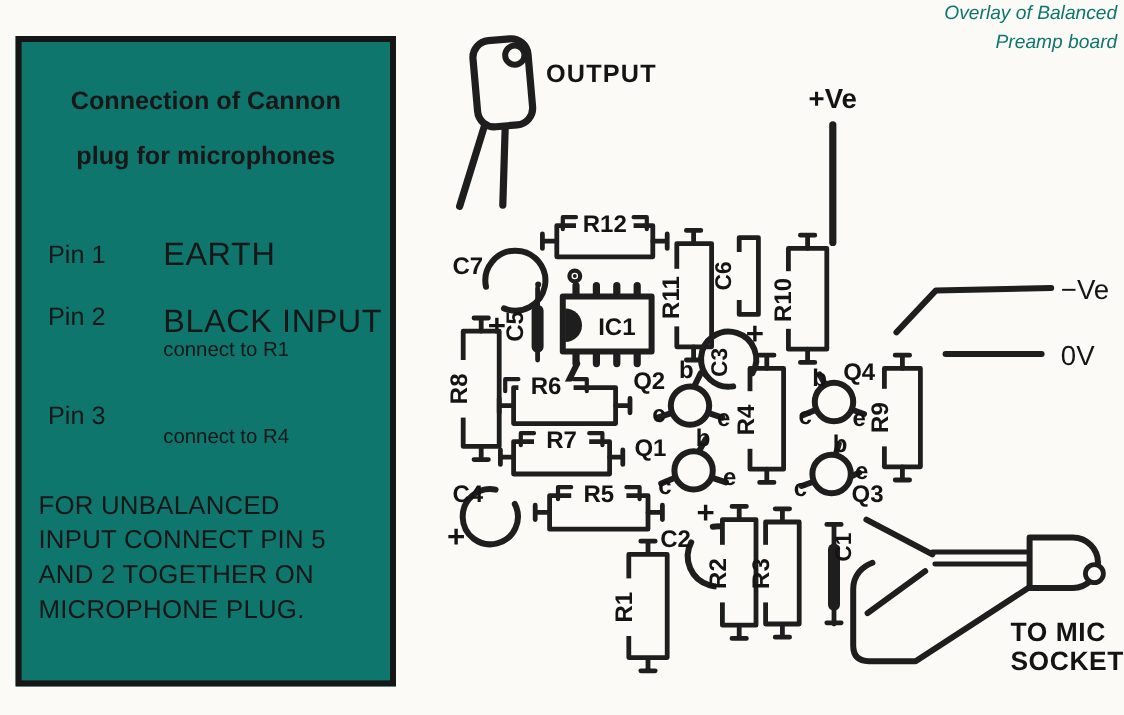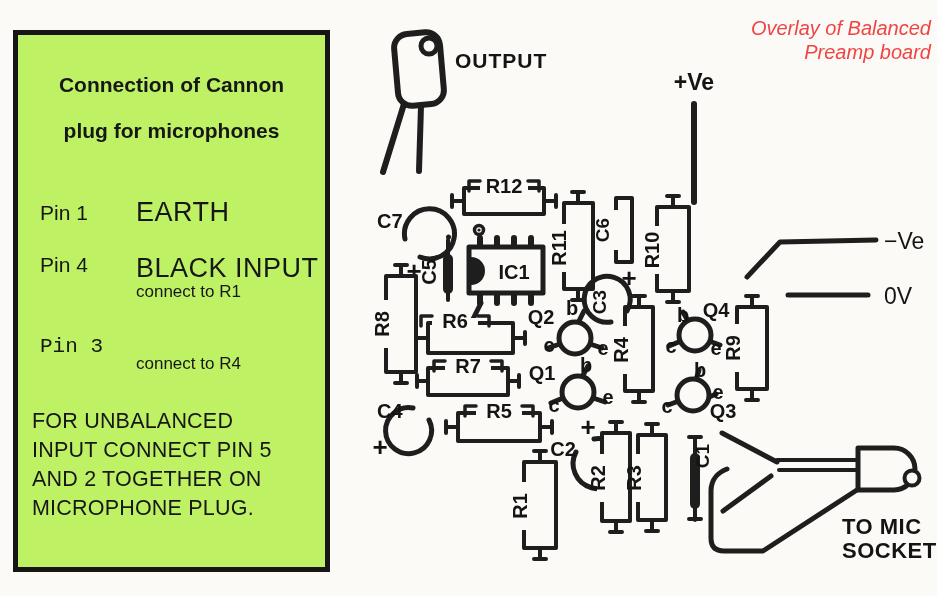--- a/index.html
+++ b/index.html
@@ -5,32 +5,32 @@
   html,body{margin:0;padding:0;}
   body{
     width:937px;height:596px;position:relative;overflow:hidden;
     background:#fbfaf7;
     font-family:"Liberation Sans",sans-serif;
     color:#171717;
   }
   
   .panel{
     position:absolute;left:13px;top:30px;width:317px;height:542px;
-    border:5px solid #161616;box-sizing:border-box;background:#bef264;
+    border:5px solid #161616;box-sizing:border-box;background:#0f766e;
   }
   .panel .abs{position:absolute;white-space:nowrap;}
   .panel-title{font-weight:700;font-size:21px;width:100%;text-align:center;}
   .pin-label{font-size:21px;left:22px;}
   .pin-desc{font-size:27px;left:118px;letter-spacing:0.5px;}
   .pin-sub{font-size:17px;left:118px;}
   .note-line{font-size:21.5px;left:14px;letter-spacing:0.2px;}
   
   .caption{
-    position:absolute;top:16px;right:6px;text-align:right;
-    font-style:italic;font-size:20px;line-height:24px;color:#ef4444;
+    position:absolute;top:0;right:6px;text-align:right;
+    font-style:italic;font-size:16px;line-height:24px;color:#0f766e;
   }
   
   svg{position:absolute;left:0;top:0;}
   .s3{stroke:#1e1e1e;stroke-width:3.5;fill:none;stroke-linecap:round;stroke-linejoin:round;}
   .s4{stroke:#1e1e1e;stroke-width:4;fill:none;stroke-linecap:round;stroke-linejoin:round;}
   .s5{stroke:#1e1e1e;stroke-width:5;fill:none;stroke-linecap:round;stroke-linejoin:round;}
   .s6{stroke:#1e1e1e;stroke-width:6;fill:none;stroke-linecap:round;stroke-linejoin:round;}
   .s10{stroke:#1e1e1e;stroke-width:10;fill:none;stroke-linecap:round;}
   .ink{fill:#1e1e1e;stroke:none;}
   .wo{fill:#fbfaf7;stroke:none;}
@@ -48,25 +48,25 @@
 </head>
 <body>
 
 <div class="panel">
   <div class="abs panel-title" style="top:38px;">Connection of Cannon</div>
   <div class="abs panel-title" style="top:84px;">plug for microphones</div>
 
   <div class="abs pin-label" style="top:166px;">Pin 1</div>
   <div class="abs pin-desc" style="top:162px;">EARTH</div>
 
-  <div class="abs pin-label" style="top:218px;">Pin 4</div>
+  <div class="abs pin-label" style="top:218px;">Pin 2</div>
   <div class="abs pin-desc" style="top:218px;">BLACK INPUT</div>
   <div class="abs pin-sub" style="top:247px;">connect to R1</div>
 
-  <div class="abs pin-label" style="top:300px;font-family:Liberation Mono, monospace;">Pin 3</div>
+  <div class="abs pin-label" style="top:300px;">Pin 3</div>
   <div class="abs pin-sub" style="top:319px;">connect to R4</div>
 
   <div class="abs note-line" style="top:374px;">FOR UNBALANCED</div>
   <div class="abs note-line" style="top:403px;">INPUT CONNECT PIN 5</div>
   <div class="abs note-line" style="top:432px;">AND 2 TOGETHER ON</div>
   <div class="abs note-line" style="top:461px;">MICROPHONE PLUG.</div>
 </div>
 
 <div class="caption">
   <div>Overlay of Balanced</div>

